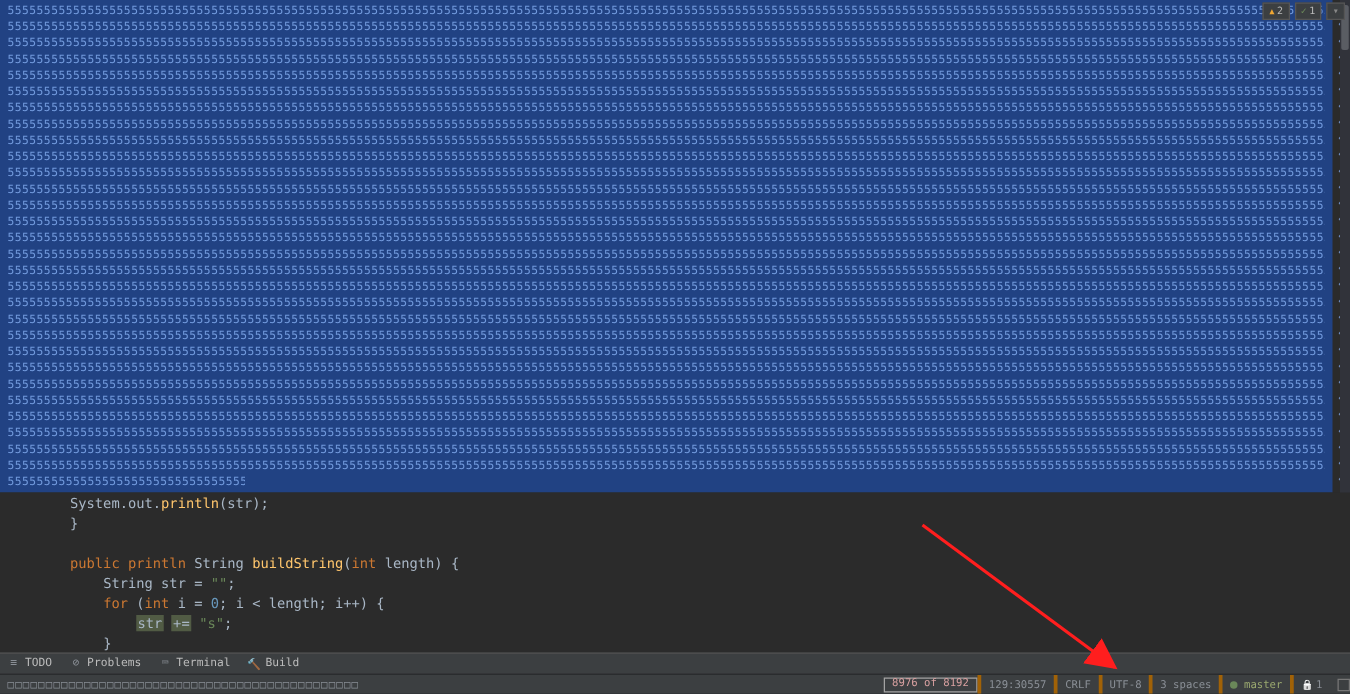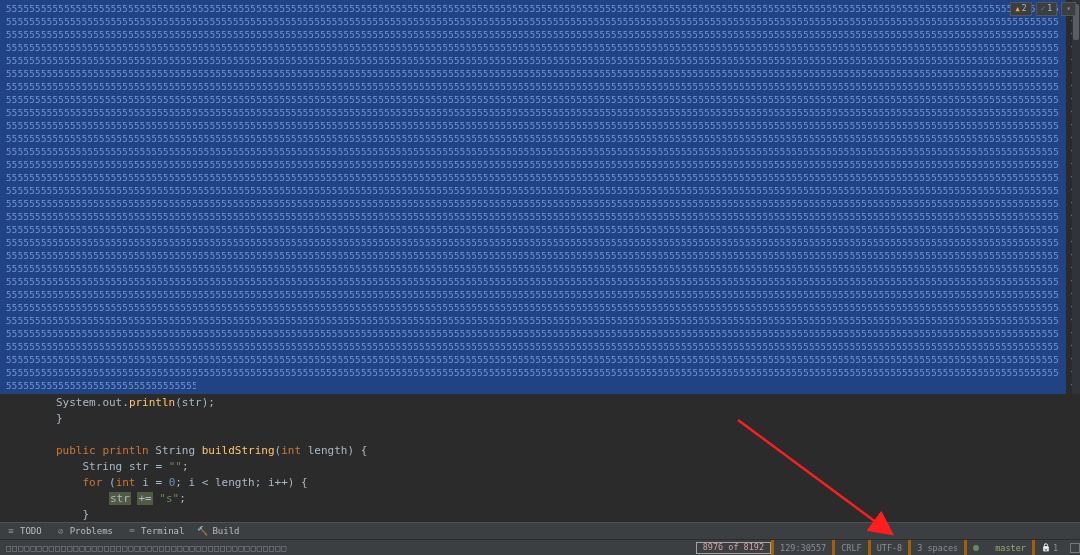--- a/index.html
+++ b/index.html
@@ -131,21 +131,21 @@
     padding: 0 6px; height: 100%;
     display: flex; align-items: center;
     border-left: 3px solid #a16207;
     white-space: nowrap;
   }
   .status-bar .alloc {
     border: 1px solid #a3a3a3;
     color: #d8a0a0;
     height: 12px; line-height: 11px;
   }
-  .status-bar .branch { color: #9aa86f; display:flex; align-items:center; gap:16px;}
+  .status-bar .branch { color: #9aa86f; display:flex; align-items:center; gap:5px;}
   .status-bar .branch .dot { width:6px;height:6px;border-radius:50%;background:#6a8759;display:inline-block;}
   .status-bar .lock::before { content:"🔒"; font-size:8px; margin-right:2px; filter:grayscale(1) brightness(1.3);}
   .status-bar .tail-square { width:10px;height:10px;border:1px solid #777;margin-left:6px;}
 
   
   .arrow-svg {
     position: absolute; top: 0; left: 0;
     width: 1080px; height: 555px;
     pointer-events: none;
     z-index: 50;

